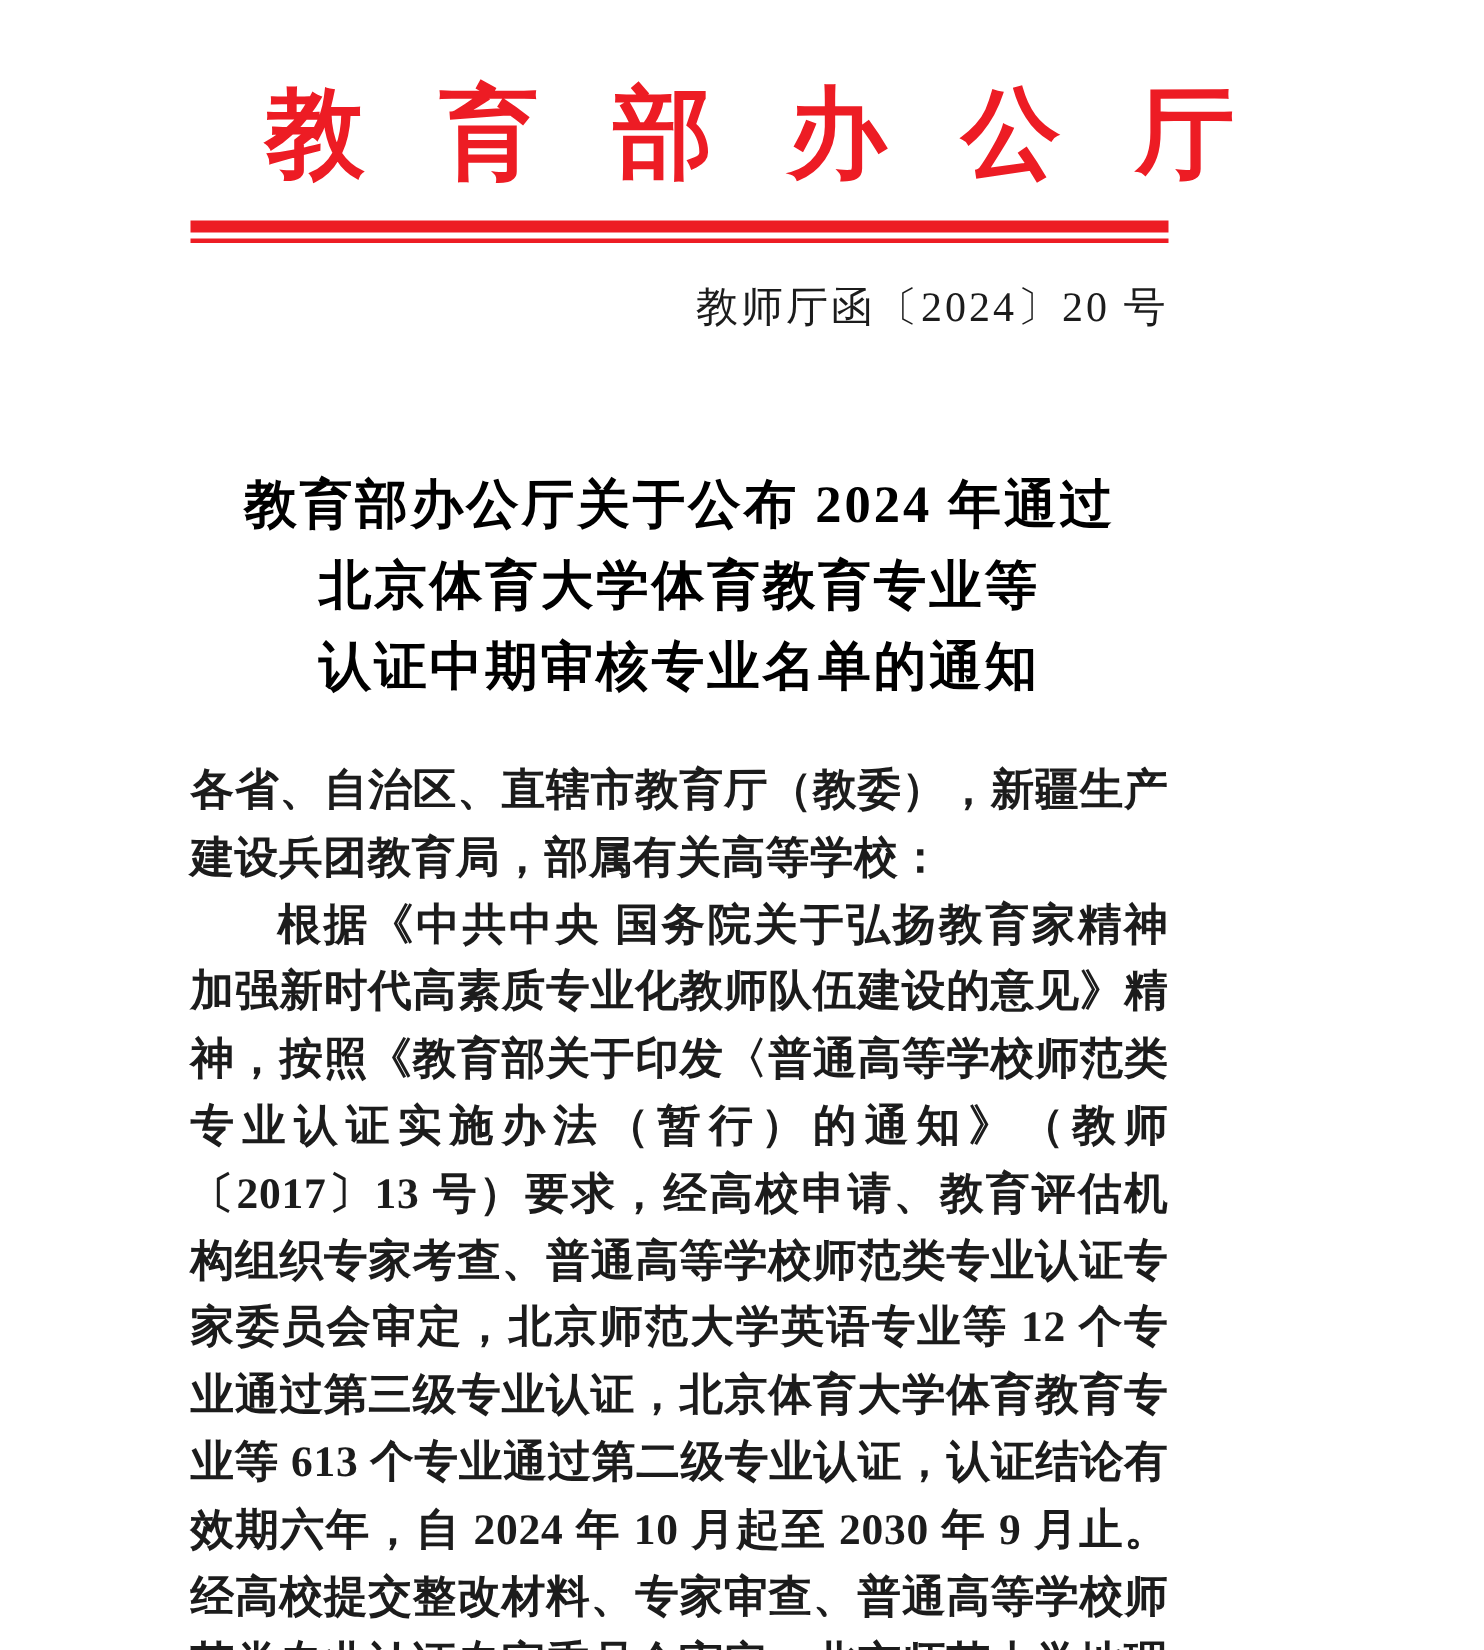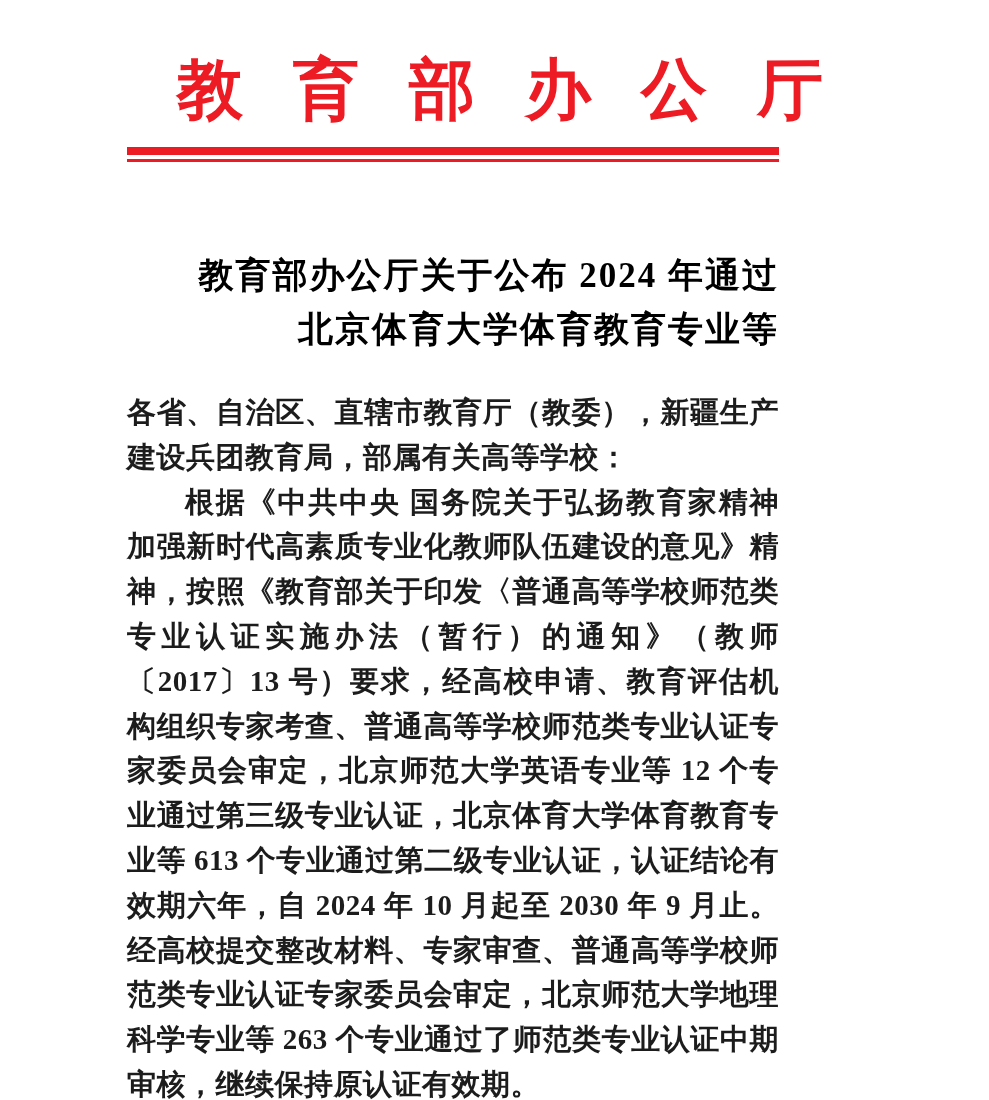--- a/index.html
+++ b/index.html
@@ -52,21 +52,21 @@
     font-size: 28px;
     line-height: 34px;
     text-align: right;
     letter-spacing: 2px;
     color: #1c1c1c;
   }
 
   
   .title-block {
     margin-top: 87px;
-    text-align: right;
+    text-align: center;
     font-weight: bold;
     font-size: 35px;
     color: #000000;
   }
 
   .title-line {
     line-height: 54px;
     letter-spacing: 2px;
     white-space: nowrap;
   }
@@ -93,25 +93,27 @@
 
 <div class="page">
   <div class="content">
 
     <div>
       <div class="org-name">教育部办公厅</div>
 
       <div class="rule-thick"></div>
       <div class="rule-thin"></div>
 
+      <div class="doc-number">教师厅函〔2024〕20 号</div>
     </div>
 
     <div class="title-block">
       <div class="title-line">教育部办公厅关于公布 2024 年通过</div>
       <div class="title-line">北京体育大学体育教育专业等</div>
+      <div class="title-line">认证中期审核专业名单的通知</div>
     </div>
 
     <div class="body-block">
       <p>各省、自治区、直辖市教育厅（教委），新疆生产建设兵团教育局，部属有关高等学校：</p>
       <p class="para-indent">根据《中共中央 国务院关于弘扬教育家精神加强新时代高素质专业化教师队伍建设的意见》精神，按照《教育部关于印发〈普通高等学校师范类专业认证实施办法（暂行）的通知》（教师〔2017〕13 号）要求，经高校申请、教育评估机构组织专家考查、普通高等学校师范类专业认证专家委员会审定，北京师范大学英语专业等 12 个专业通过第三级专业认证，北京体育大学体育教育专业等 613 个专业通过第二级专业认证，认证结论有效期六年，自 2024 年 10 月起至 2030 年 9 月止。经高校提交整改材料、专家审查、普通高等学校师范类专业认证专家委员会审定，北京师范大学地理科学专业等 263 个专业通过了师范类专业认证中期审核，继续保持原认证有效期。</p>
     </div>
 
   </div>
 </div>
 

